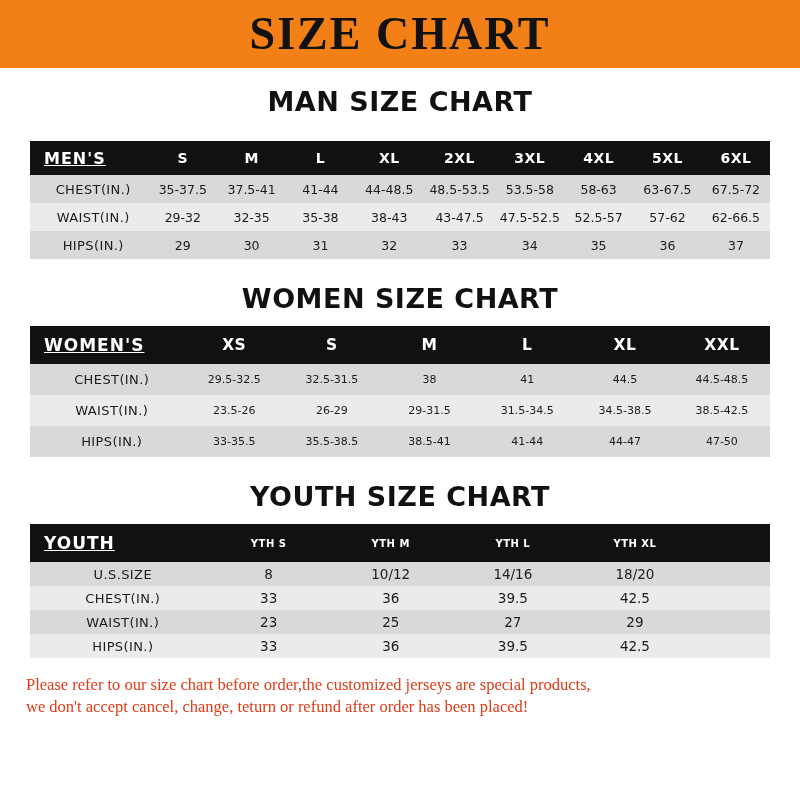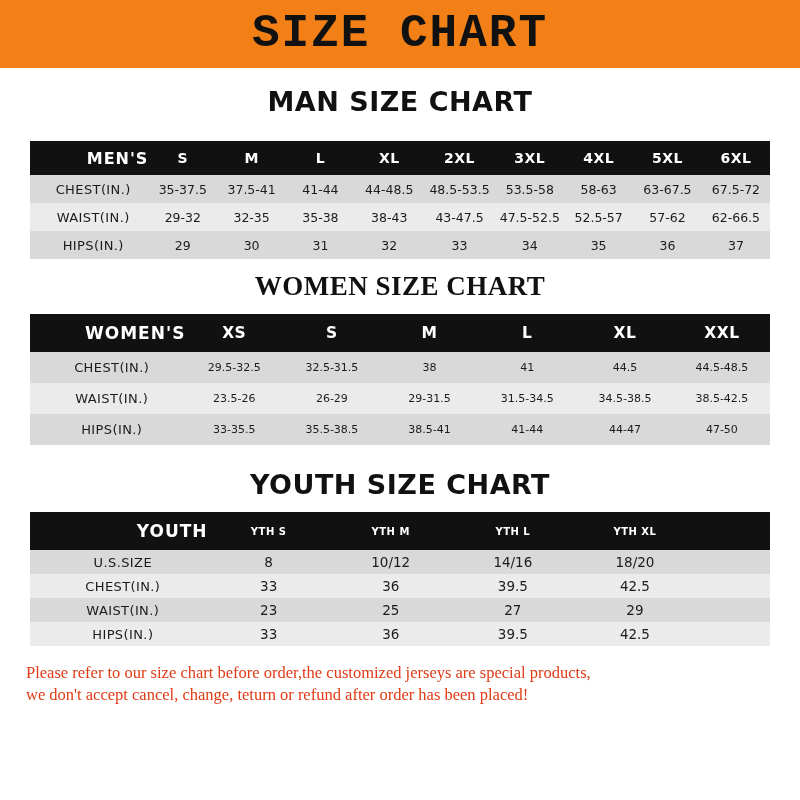--- a/index.html
+++ b/index.html
@@ -24,39 +24,39 @@
   .banner {
     width: 100%;
     height: 68px;
     background: #f28017;
     display: flex;
     align-items: center;
     justify-content: center;
     box-sizing: border-box;
   }
   .banner-title {
-    font-family: Liberation Mono, monospace;
+    font-family: Liberation Serif, serif;
     font-weight: bold;
     font-size: 46px;
     letter-spacing: 2px;
     color: #111111;
     line-height: 1;
     text-align: center;
   }
   
   .section-title {
     text-align: center;
     font-family: "DejaVu Sans", sans-serif;
     font-weight: bold;
     font-size: 27px;
     color: #111111;
     letter-spacing: 0.5px;
   }
   .sec-man   { margin-top: 18px; margin-bottom: 24px; }
-  .sec-women { margin-top: 12px; margin-bottom: 12px; font-family: Liberation Serif, serif; }
+  .sec-women { margin-top: 24px; margin-bottom: 12px; }
   .sec-youth { margin-top: 24px; margin-bottom: 12px; }
 
   
   .table-wrap {
     margin: 0 30px;
   }
   table.size-table {
     width: 100%;
     border-collapse: collapse;
     table-layout: fixed;
@@ -75,23 +75,24 @@
   table.size-table thead th {
     background: #111111;
     color: #ffffff;
     font-weight: bold;
     height: 34px;
     font-size: 14px;
     letter-spacing: 0.5px;
   }
   table.size-table thead th.corner {
     font-size: 16px;
-    text-align: right;
+    text-align: left;
     padding-left: 14px;
     letter-spacing: 1px;
+    text-decoration: underline;
   }
   table.size-table tbody td.rowlabel {
     font-size: 13px;
     letter-spacing: 0.4px;
     text-align: center;
     padding-left: 8px;
   }
   tr.band-dark td { background: #d9d9d9; }
   tr.band-light td { background: #ebebeb; }
 

